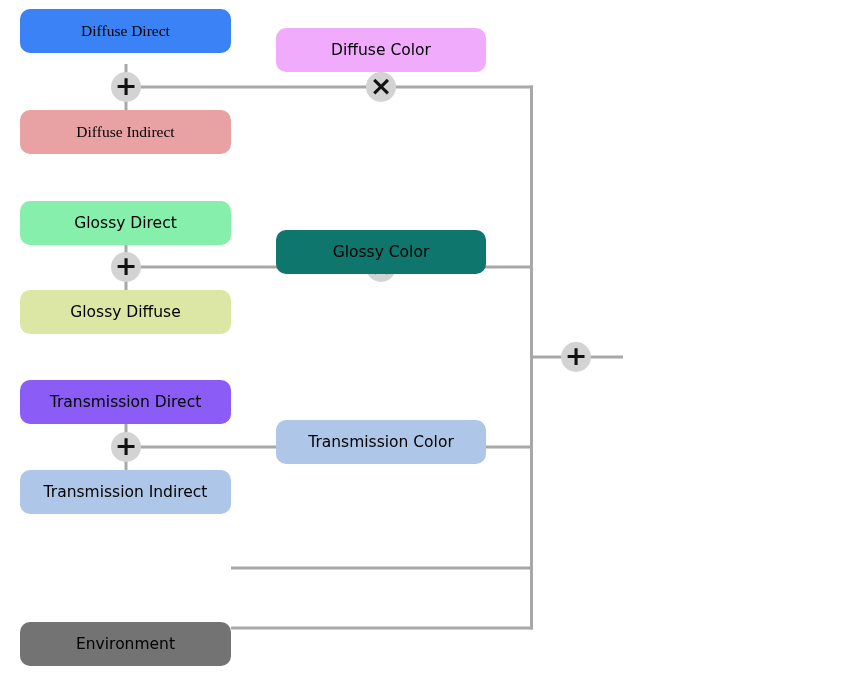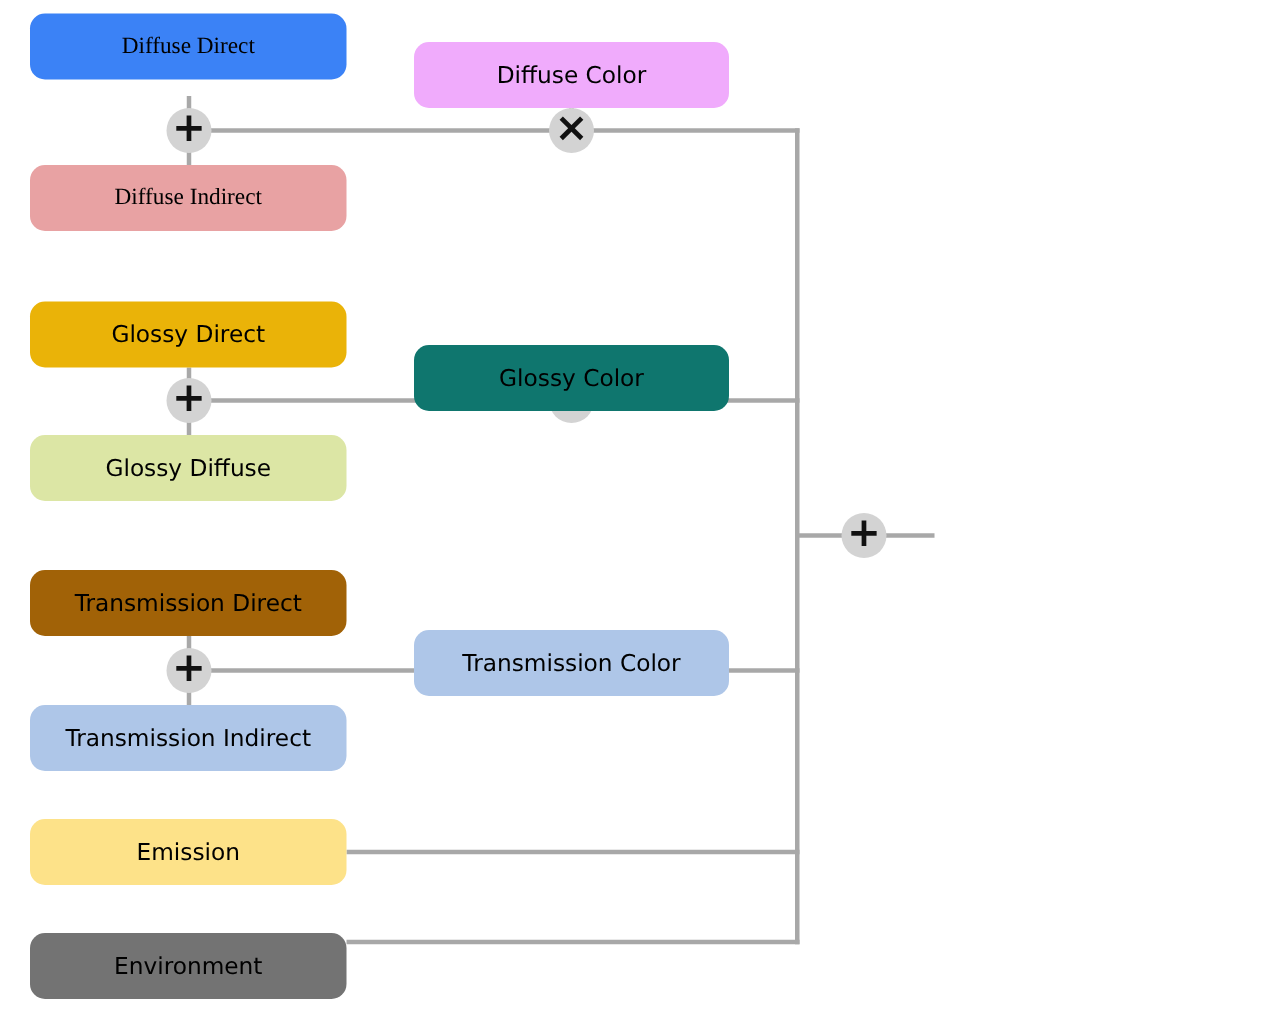--- a/index.html
+++ b/index.html
@@ -96,25 +96,24 @@
     <span class="op-glyph">×</span>
   </div>
   <div class="op-node" style="left: 561px; top: 342px; background-color: rgb(211, 211, 211);">
     <span class="op-glyph">+</span>
   </div>
 
   <div class="pass-box col1" style="top: 9px; background-color: #3b82f6; font-family: Liberation Serif, serif;">Diffuse Direct</div>
   <div class="pass-box col2" style="top: 8px; background-color: #f0abfc; margin-top: 20px;">Diffuse Color</div>
   <div class="pass-box col1" style="top: 110px; background-color: rgb(232, 162, 163); font-family: Liberation Serif, serif;">Diffuse Indirect</div>
 
-  <div class="pass-box col1" style="top: 201px; background-color: #eab308;">Glossy Direct</div>
+  <div class="pass-box col1" style="top: 201px; background-color: #86efac;">Glossy Direct</div>
   <div class="pass-box col2" style="top: 209px; background-color: #0f766e; margin-top: 21px;">Glossy Color</div>
   <div class="pass-box col1" style="top: 290px; background-color: rgb(220, 230, 165);">Glossy Diffuse</div>
 
-  <div class="pass-box col1" style="top: 380px; background-color: #a16207;">Transmission Direct</div>
+  <div class="pass-box col1" style="top: 380px; background-color: #8b5cf6;">Transmission Direct</div>
   <div class="pass-box col2" style="top: 380px; background-color: rgb(174, 198, 232); margin-top: 40px;">Transmission Color</div>
   <div class="pass-box col1" style="top: 470px; background-color: rgb(174, 198, 232);">Transmission Indirect</div>
 
-  <div class="pass-box col1" style="top: 546px; background-color: rgb(253, 226, 137);">Emission</div>
   <div class="pass-box col1" style="top: 622px; background-color: #737373;">Environment</div>
 
 
 </div>
 
 </body></html>

